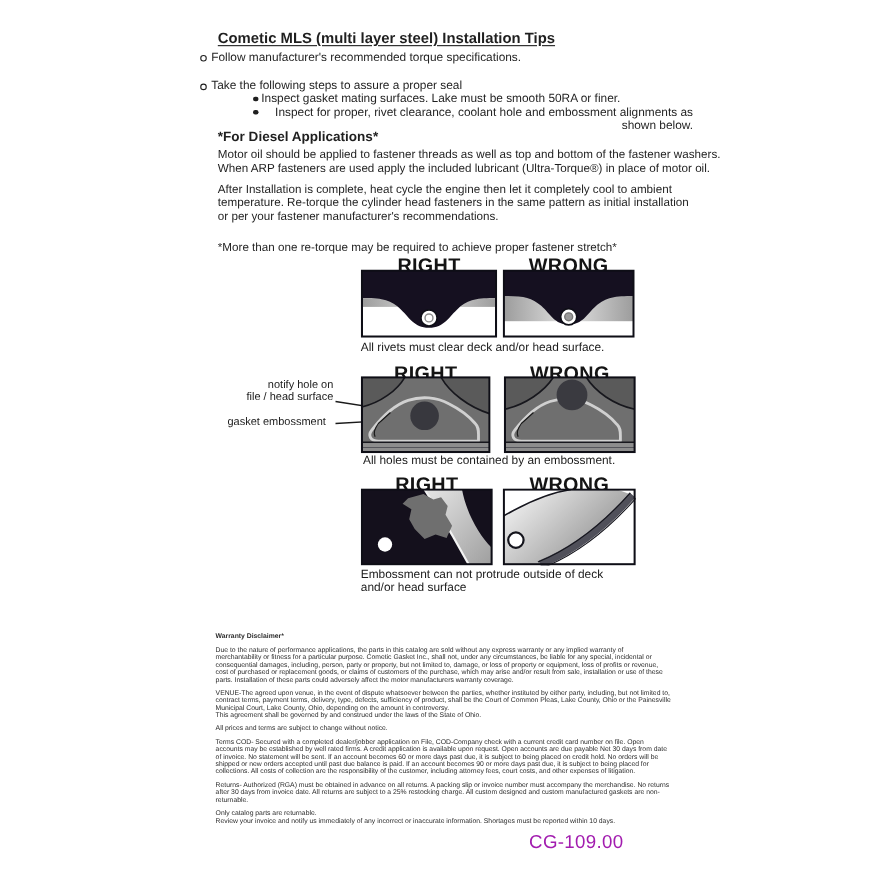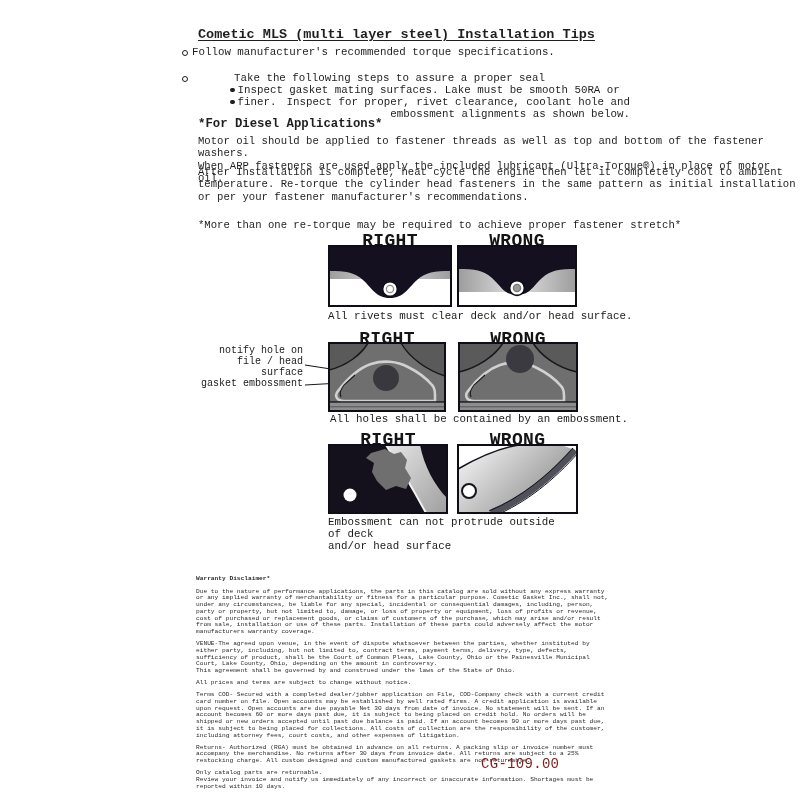--- a/index.html
+++ b/index.html
@@ -1,45 +1,45 @@
 <!DOCTYPE html>
 <html><head>
 <meta charset="utf-8">
 <style>
   html,body{margin:0;padding:0;background:#ffffff;}
   .page{position:relative;width:800px;height:800px;background:#ffffff;overflow:hidden;
-        font-family:Liberation Mono, monospace;color:#1f1f1f;}
+        font-family:Liberation Sans, sans-serif;color:#1f1f1f;}
   .abs{position:absolute;}
   .title{font-size:13.5px;font-weight:bold;text-decoration:underline;text-underline-offset:2px;}
   .bullet-row{display:flex;align-items:flex-start;font-size:10.8px;}
   .ring{width:4px;height:4px;border:1px solid #1f1f1f;border-radius:50%;margin:4px 4px 0 0;flex:0 0 auto;}
   .dot{width:4.5px;height:4.5px;background:#1f1f1f;border-radius:50%;margin:3.5px 3px 0 0;flex:0 0 auto;}
   .h2{font-size:12.3px;font-weight:bold;}
   .body-text{font-size:10.6px;line-height:12.4px;white-space:pre-line;}
   .fig-label{font-size:18px;font-weight:bold;text-align:center;letter-spacing:0.3px;color:#141414;}
   .fig-caption{font-size:10.8px;line-height:12px;color:#1a1a1a;white-space:pre-line;}
   .callout{font-size:10px;line-height:11px;text-align:right;color:#1a1a1a;}
   .warranty{width:414px;font-size:6.2px;line-height:6.7px;color:#2b2b2b;}
   .warranty p{margin:0 0 5.5px 0;white-space:pre-line;}
   .warranty .w-head{font-weight:bold;margin-bottom:6px;}
-  .footer-code{font-size:14px;letter-spacing:0.3px;color:#7f1d1d;}
+  .footer-code{font-size:17px;letter-spacing:0.3px;color:#a21caf;}
   svg{display:block;}
 </style>
 </head>
 <body>
 
 <div class="page">
 
   <div class="abs title" style="left:198px;top:27px;">Cometic MLS (multi layer steel) Installation Tips</div>
 
   <div class="abs bullet-row" style="left:182px;top:46px;width:430px;">
     <span class="ring"></span>
     <span>Follow manufacturer's recommended torque specifications.</span>
   </div>
-  <div class="abs bullet-row" style="left:182px;top:72px;width:430px;gap:42px;">
+  <div class="abs bullet-row" style="left:182px;top:72px;width:430px;">
     <span class="ring"></span>
     <span>Take the following steps to assure a proper seal</span>
   </div>
   <div class="abs bullet-row" style="left:230px;top:84px;width:400px;">
     <span class="dot"></span>
     <span>Inspect gasket mating surfaces.  Lake must be smooth 50RA or finer.</span>
   </div>
   <div class="abs bullet-row" style="left:230px;top:96px;width:400px;text-align:right;">
     <span class="dot"></span>
     <span>Inspect for proper, rivet clearance, coolant hole and embossment alignments as shown below.</span>
@@ -90,21 +90,21 @@
 
   <div class="abs fig-caption" style="left:328px;top:310px;">All rivets must clear deck and/or head surface.</div>
 
   <div class="abs fig-label" style="left:328px;top:329px;width:118px;">RIGHT</div>
   <div class="abs fig-label" style="left:458px;top:329px;width:120px;">WRONG</div>
 
   <div class="abs callout" style="left:200px;top:345px;width:103px;">
     <div>notify hole on</div>
     <div>file / head surface</div>
   </div>
-  <div class="abs callout" style="left:200px;top:378px;width:103px;">gasket embossment</div>
+  <div class="abs callout" style="left:200px;top:378px;width:103px;text-align:center;">gasket embossment</div>
 
   <svg class="abs" style="left:300px;top:340px;" width="160" height="60" viewBox="0 0 160 60">
     <line x1="5" y1="25" x2="76" y2="36" stroke="#1a1a1a" stroke-width="1.2"></line>
     <line x1="5" y1="45" x2="58" y2="42" stroke="#1a1a1a" stroke-width="1.2"></line>
   </svg>
 
   <svg class="abs" style="left:328px;top:342px;" width="118" height="70" viewBox="0 0 118 70">
     <rect x="1" y="1" width="116" height="68" fill="#6f6f6f"></rect>
     <path d="M1,1 L40,1 C33,13 18,24 1,28 Z" fill="#5a5a5a"></path>
     <path d="M40,1 C33,13 18,24 1,28" fill="none" stroke="#17171d" stroke-width="1.5"></path>
@@ -127,21 +127,21 @@
     <path d="M75,1 C83,14 100,26 119,30" fill="none" stroke="#17171d" stroke-width="1.5"></path>
     <path d="M16,59 C9,59 6,54 10,49 C20,36 30,27 42,23 C54,19 68,20 79,26 C89,31 98,38 103,44 C106,47 106,50 106,54 L106,59 Z" fill="none" stroke="#d0d0d0" stroke-width="2.6" stroke-linejoin="round"></path>
     <path d="M13,55 C11,51 13,47 16,43 L27,33" fill="none" stroke="#1a1a1a" stroke-width="1.1"></path>
     <circle cx="62" cy="17" r="14" fill="#3a3a40"></circle>
     <line x1="1" y1="60" x2="119" y2="60" stroke="#17171d" stroke-width="1.5"></line>
     <rect x="1" y="60.8" width="118" height="8.2" fill="#8d8d8d"></rect>
     <line x1="1" y1="64.8" x2="119" y2="64.8" stroke="#55555b" stroke-width="1"></line>
     <rect x="1" y="1" width="118" height="68" fill="none" stroke="#0e0e16" stroke-width="2"></rect>
   </svg>
 
-  <div class="abs fig-caption" style="left:330px;top:413px;">All holes shall be contained by an embossment.</div>
+  <div class="abs fig-caption" style="left:330px;top:413px;">All holes must be contained by an embossment.</div>
 
   <div class="abs fig-label" style="left:328px;top:430px;width:120px;">RIGHT</div>
   <div class="abs fig-label" style="left:457px;top:430px;width:121px;">WRONG</div>
 
   <svg class="abs" style="left:328px;top:444px;" width="120" height="70" viewBox="0 0 120 70">
     <defs>
       <linearGradient id="g3" x1="0" y1="0" x2="1" y2="1">
         <stop offset="0" stop-color="#e6e6e6"></stop>
           <stop offset="1" stop-color="#9f9f9f"></stop>
       </linearGradient>

